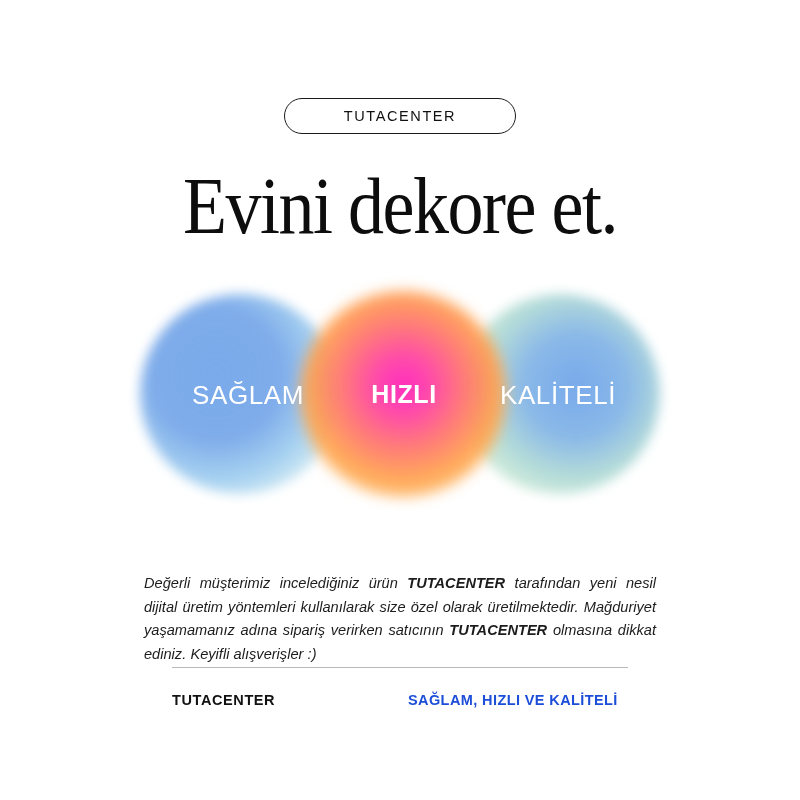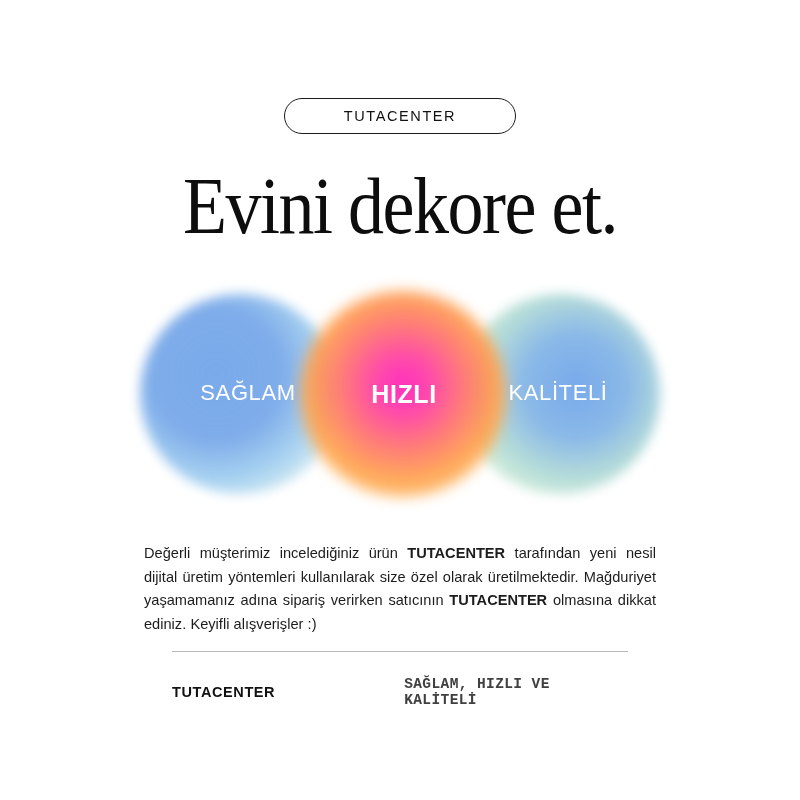--- a/index.html
+++ b/index.html
@@ -99,39 +99,40 @@
   }
   .blob-labels {
     position: absolute;
     inset: 0;
     z-index: 5;
   }
   .blob-label {
     position: absolute;
     top: 86px;
     color: #ffffff;
-    font-size: 22px;
+    font-size: 26px;
     letter-spacing: 0.6px;
     font-weight: 400;
     text-align: center;
   }
   .lbl-left  { left: 28px;  width: 160px; }
   .lbl-mid   { left: 184px; width: 160px; font-weight: 600; font-size: 25px; }
   .lbl-right { left: 338px; width: 160px; }
 
   
   .paragraph {
-    margin-top: 28px;
+    margin-top: 58px;
     width: 512px;
     font-size: 14.6px;
     line-height: 1.62;
     color: #1c1c1c;
     text-align: justify;
     text-align-last: left;
     word-spacing: 0.2px;
+    font-style: italic;
   }
   .paragraph b { font-weight: 700; }
 
   
   .footer-wrap {
     position: absolute;
     left: 172px;
     right: 172px;
     bottom: 92px;
   }
@@ -148,22 +149,21 @@
     font-size: 14.5px;
     font-weight: 700;
     letter-spacing: 0.6px;
     color: #111;
     width: 236px;
   }
   .footer-tagline {
     font-size: 14.5px;
     font-weight: 700;
     letter-spacing: 0.4px;
-    color: #404040;
-    font-family: Liberation Mono, monospace;
+    color: #1d4ed8;
   }
 </style>
 </head>
 <body>
 
 <div class="page">
 
   <div class="badge">
     <span class="badge-label">TUTACENTER</span>
   </div>

